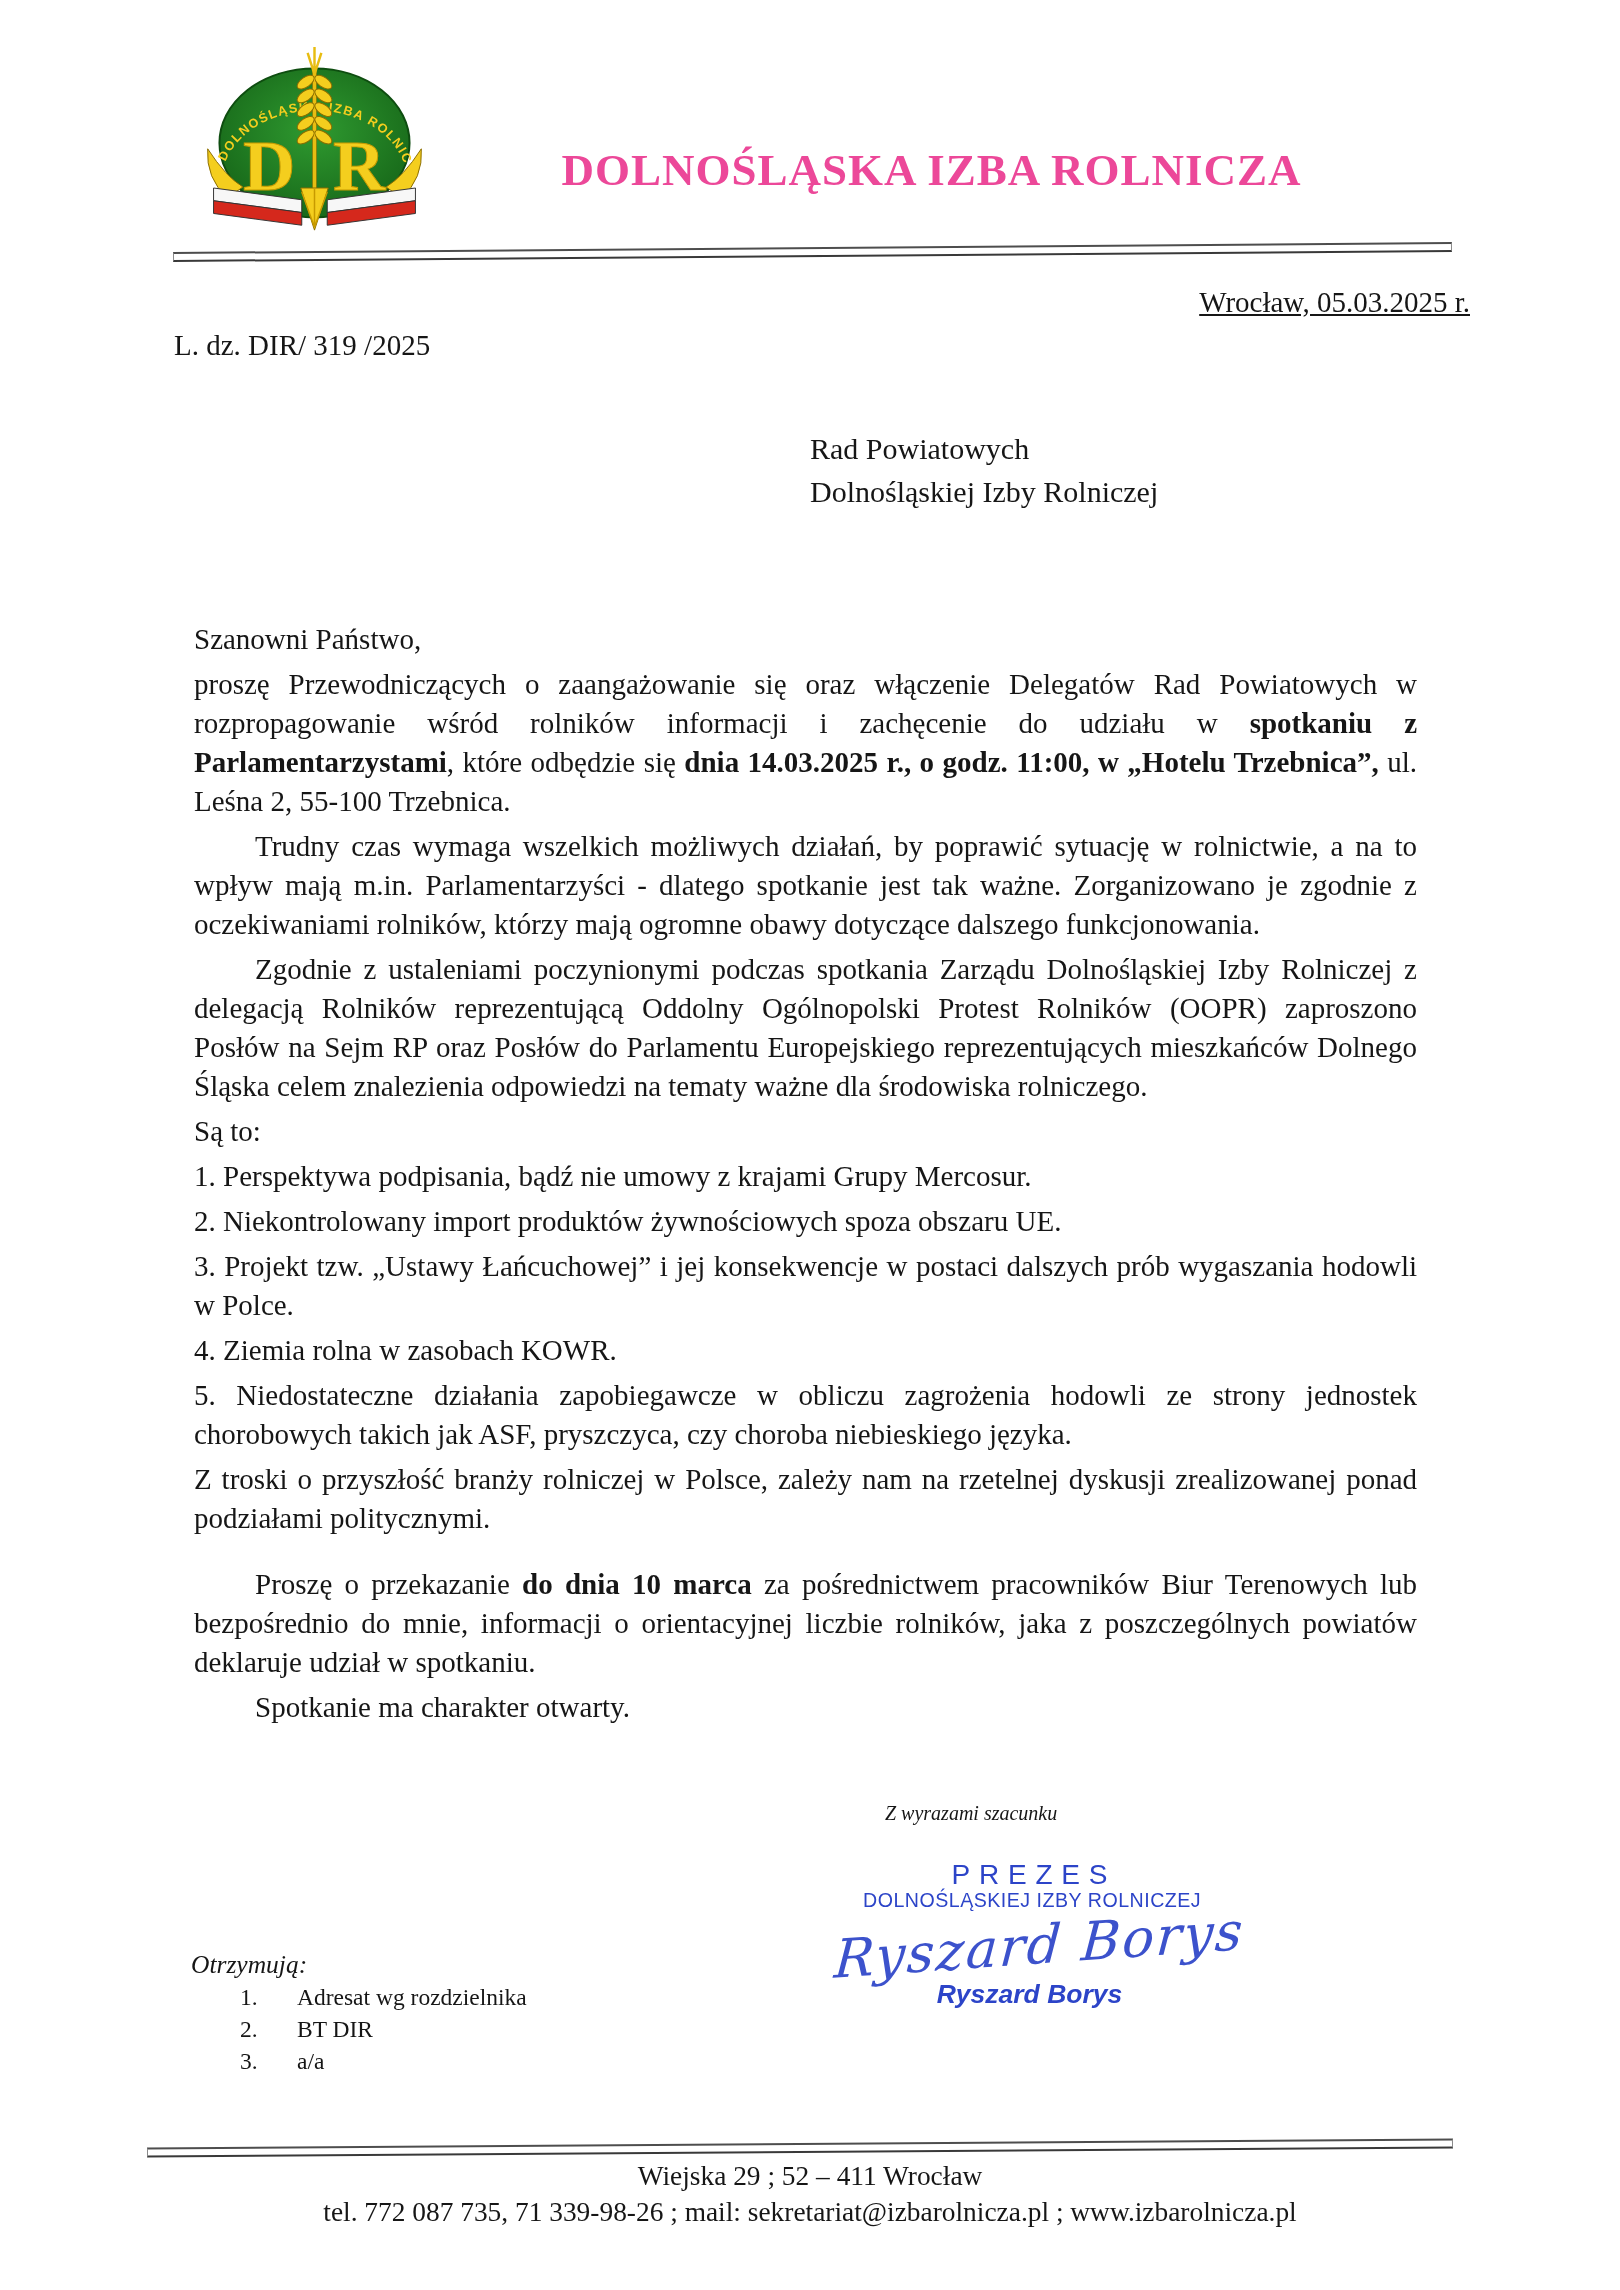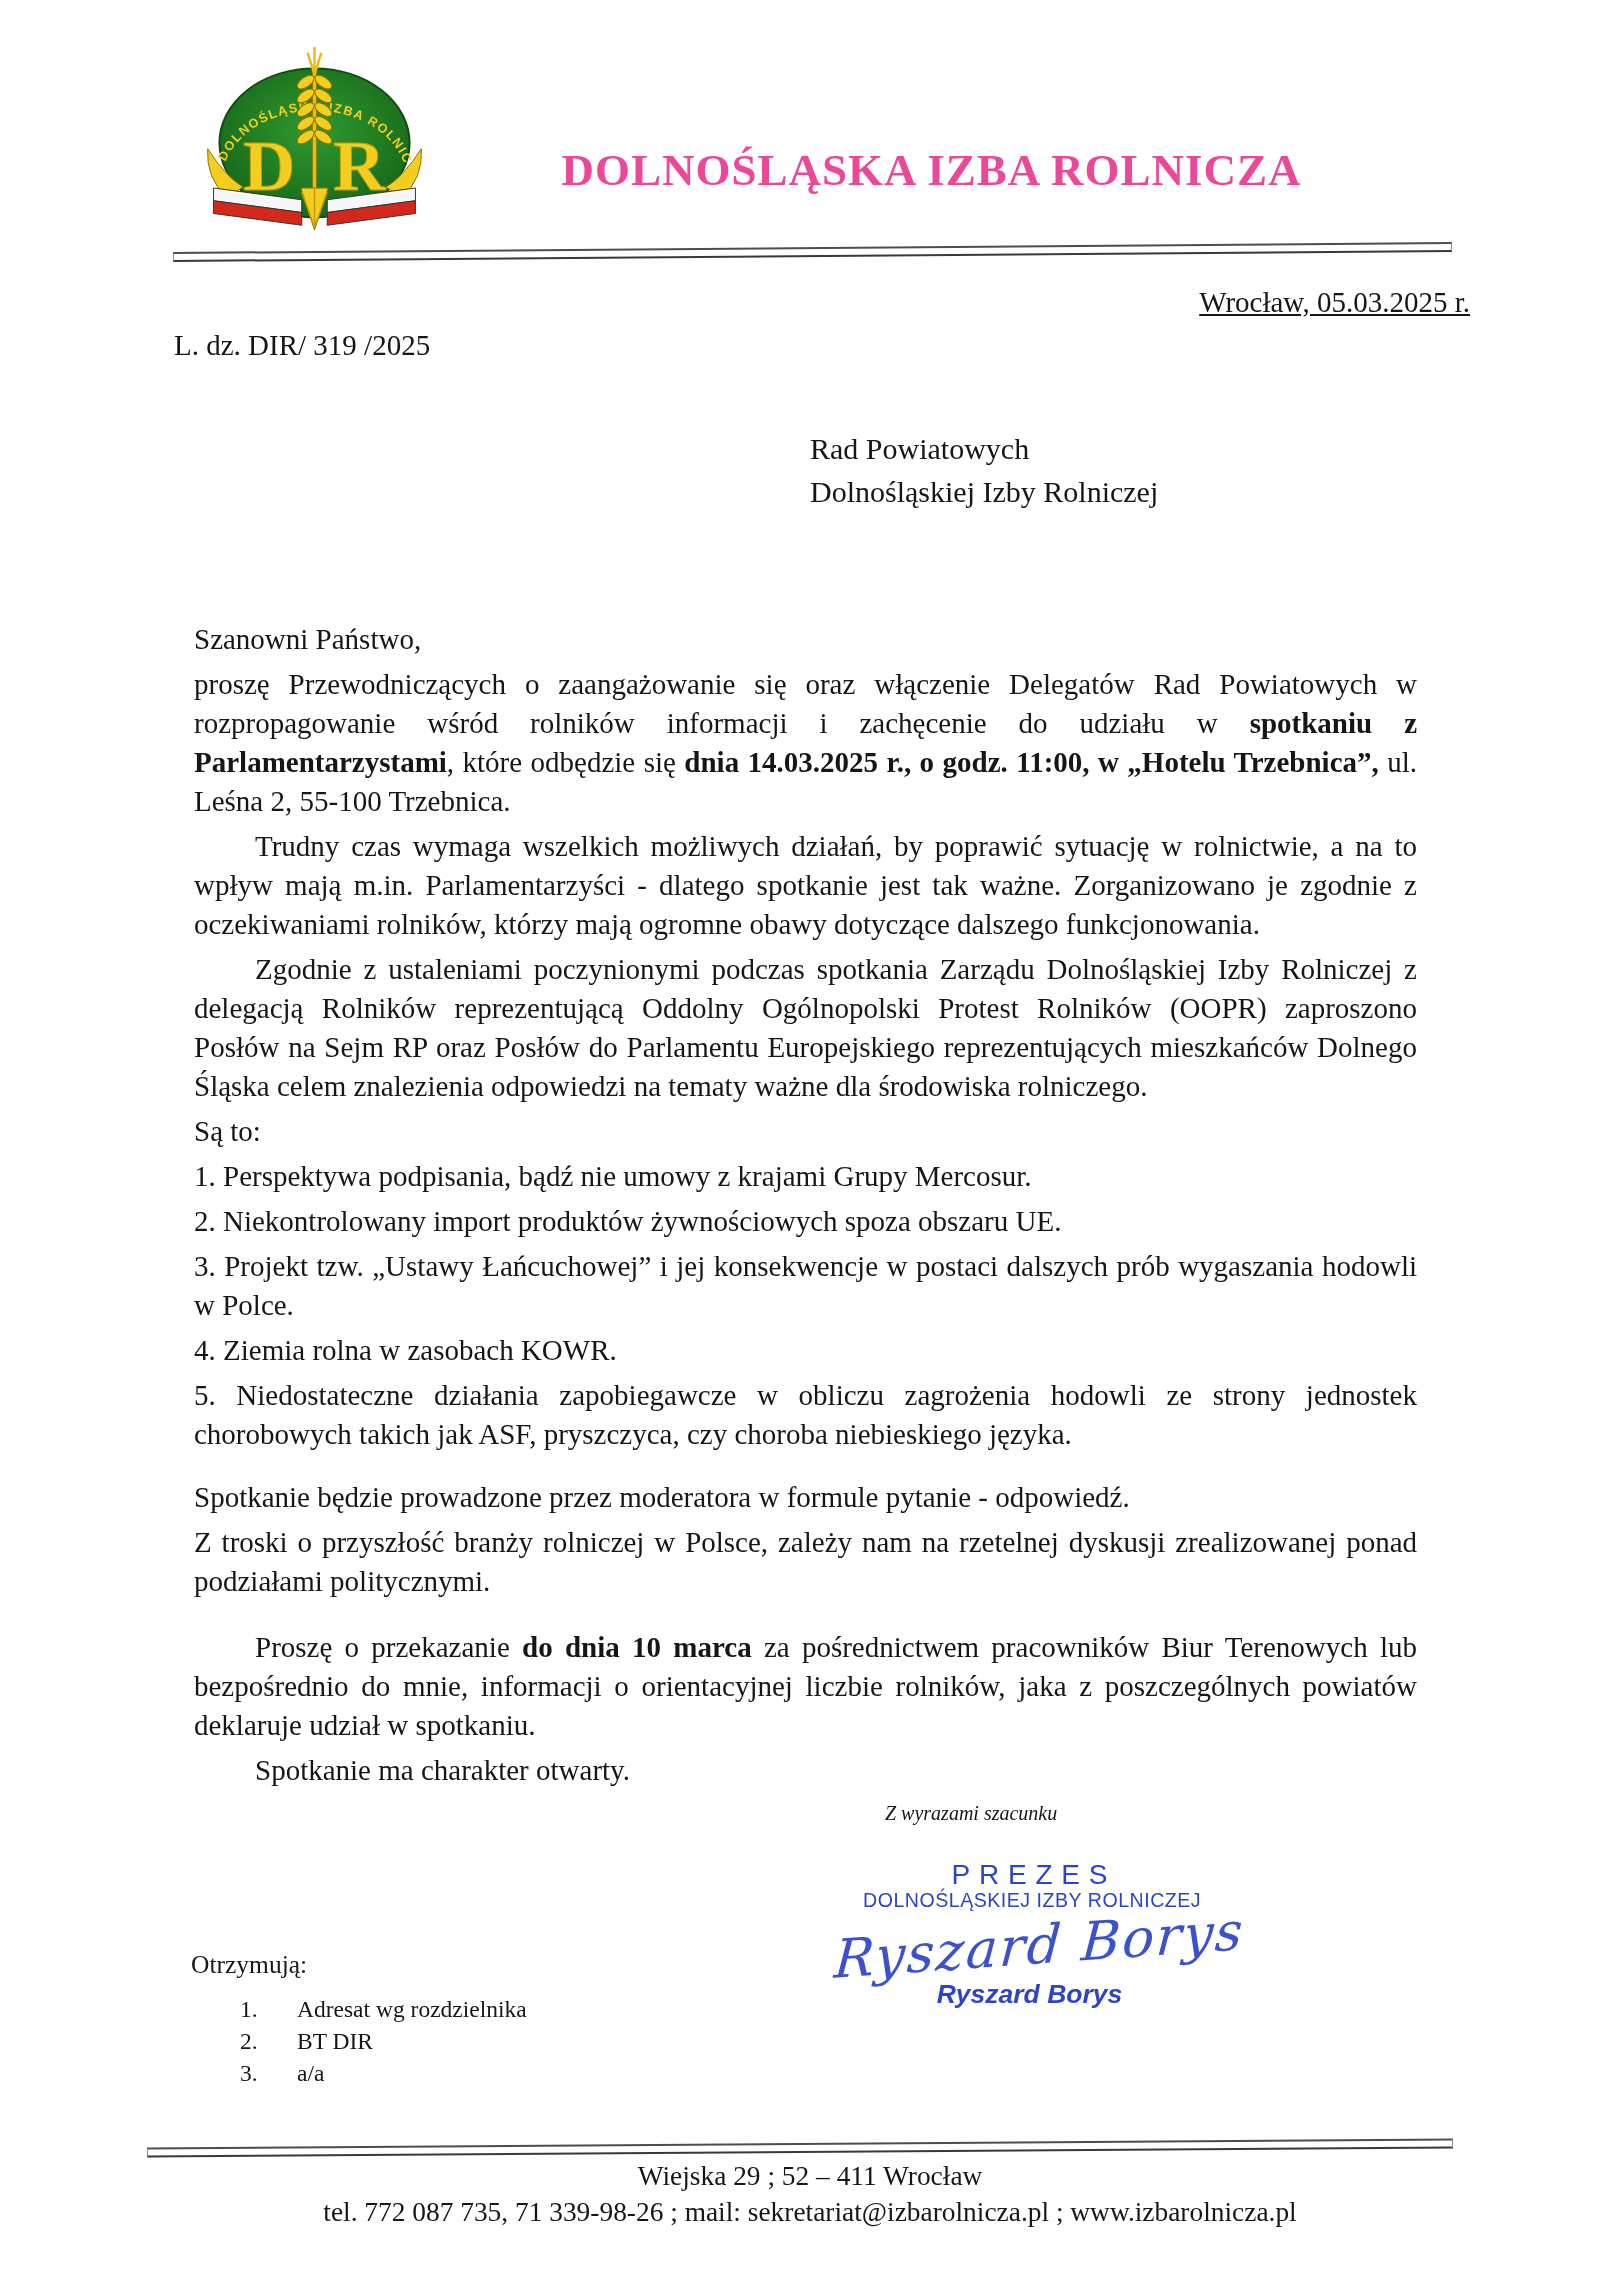--- a/index.html
+++ b/index.html
@@ -55,21 +55,21 @@
     font-size:53px; letter-spacing:2px; white-space:nowrap;
     transform:rotate(-4deg) skewX(-8deg); opacity:0.92; text-align:center;
   }
   .printed-name {
     font-family:"Liberation Sans", sans-serif; font-weight:bold;
     font-style:italic; font-size:26.5px; margin-top:-5.9px;
   }
 
   
   .distribution { font-size:23.5px; }
-  .dist-label { font-size:25.5px; margin-bottom:13px; }
+  .dist-label { font-size:25.5px; margin-bottom:1px;font-style:italic; }
   .dist-row { display:flex; line-height:32px; }
   .dist-num { width:57px; margin-left:49px; }
 
   
   .footer-text { width:1620px; text-align:center; font-size:27.4px; line-height:36px; }
 
   
   .logo-arc { font-family:"Liberation Sans", sans-serif; font-weight:bold; }
 </style>
 </head>
@@ -148,21 +148,20 @@
     <p>Szanowni Państwo,</p>
     <p><span>proszę Przewodniczących o zaangażowanie się oraz włączenie Delegatów Rad Powiatowych w rozpropagowanie wśród rolników informacji i zachęcenie do udziału  w </span><b>spotkaniu z Parlamentarzystami</b><span>, które odbędzie się </span><b>dnia 14.03.2025 r.,  o godz. 11:00, w „Hotelu Trzebnica”,</b><span> ul. Leśna 2, 55-100 Trzebnica.</span></p>
     <p class="indent">Trudny czas wymaga wszelkich możliwych działań, by poprawić sytuację w rolnictwie, a na to wpływ mają m.in. Parlamentarzyści - dlatego spotkanie jest tak ważne. Zorganizowano je zgodnie z oczekiwaniami rolników, którzy mają ogromne obawy dotyczące dalszego funkcjonowania.</p>
     <p class="indent">Zgodnie z ustaleniami poczynionymi podczas spotkania Zarządu Dolnośląskiej Izby Rolniczej z delegacją Rolników reprezentującą Oddolny Ogólnopolski Protest Rolników (OOPR) zaproszono Posłów na Sejm RP oraz Posłów do Parlamentu Europejskiego reprezentujących mieszkańców Dolnego Śląska celem znalezienia odpowiedzi na tematy ważne dla środowiska rolniczego.</p>
     <p>Są to:</p>
     <p>1. Perspektywa podpisania, bądź nie umowy z krajami Grupy Mercosur.</p>
     <p>2. Niekontrolowany import produktów żywnościowych spoza obszaru UE.</p>
     <p>3. Projekt tzw. „Ustawy Łańcuchowej” i jej konsekwencje w postaci dalszych prób wygaszania hodowli w Polce.</p>
     <p>4. Ziemia rolna w zasobach KOWR.</p>
     <p>5. Niedostateczne działania zapobiegawcze w obliczu zagrożenia hodowli ze strony jednostek chorobowych takich jak ASF, pryszczyca, czy choroba niebieskiego języka.</p>
-    <p class="gap-a">Spotkanie będzie prowadzone przez moderatora w formule pytanie - odpowiedź.</p>
     <p>Z troski o przyszłość branży rolniczej w Polsce, zależy nam na rzetelnej dyskusji zrealizowanej ponad podziałami politycznymi.</p>
     <p class="indent gap-b"><span>Proszę o przekazanie </span><b>do dnia 10 marca</b><span> za pośrednictwem pracowników Biur Terenowych lub bezpośrednio do mnie, informacji o orientacyjnej liczbie rolników, jaka z poszczególnych powiatów deklaruje udział w spotkaniu.</span></p>
     <p class="indent">Spotkanie ma charakter otwarty.</p>
   </div>
 
   <div class="abs valediction" style="left:885px; top:1802px;">Z wyrazami szacunku</div>
 
   <div class="abs stamp" style="left:863px; top:1862px;">
     <div class="stamp-title">PREZES</div>
     <div class="stamp-org">DOLNOŚLĄSKIEJ IZBY ROLNICZEJ</div>

